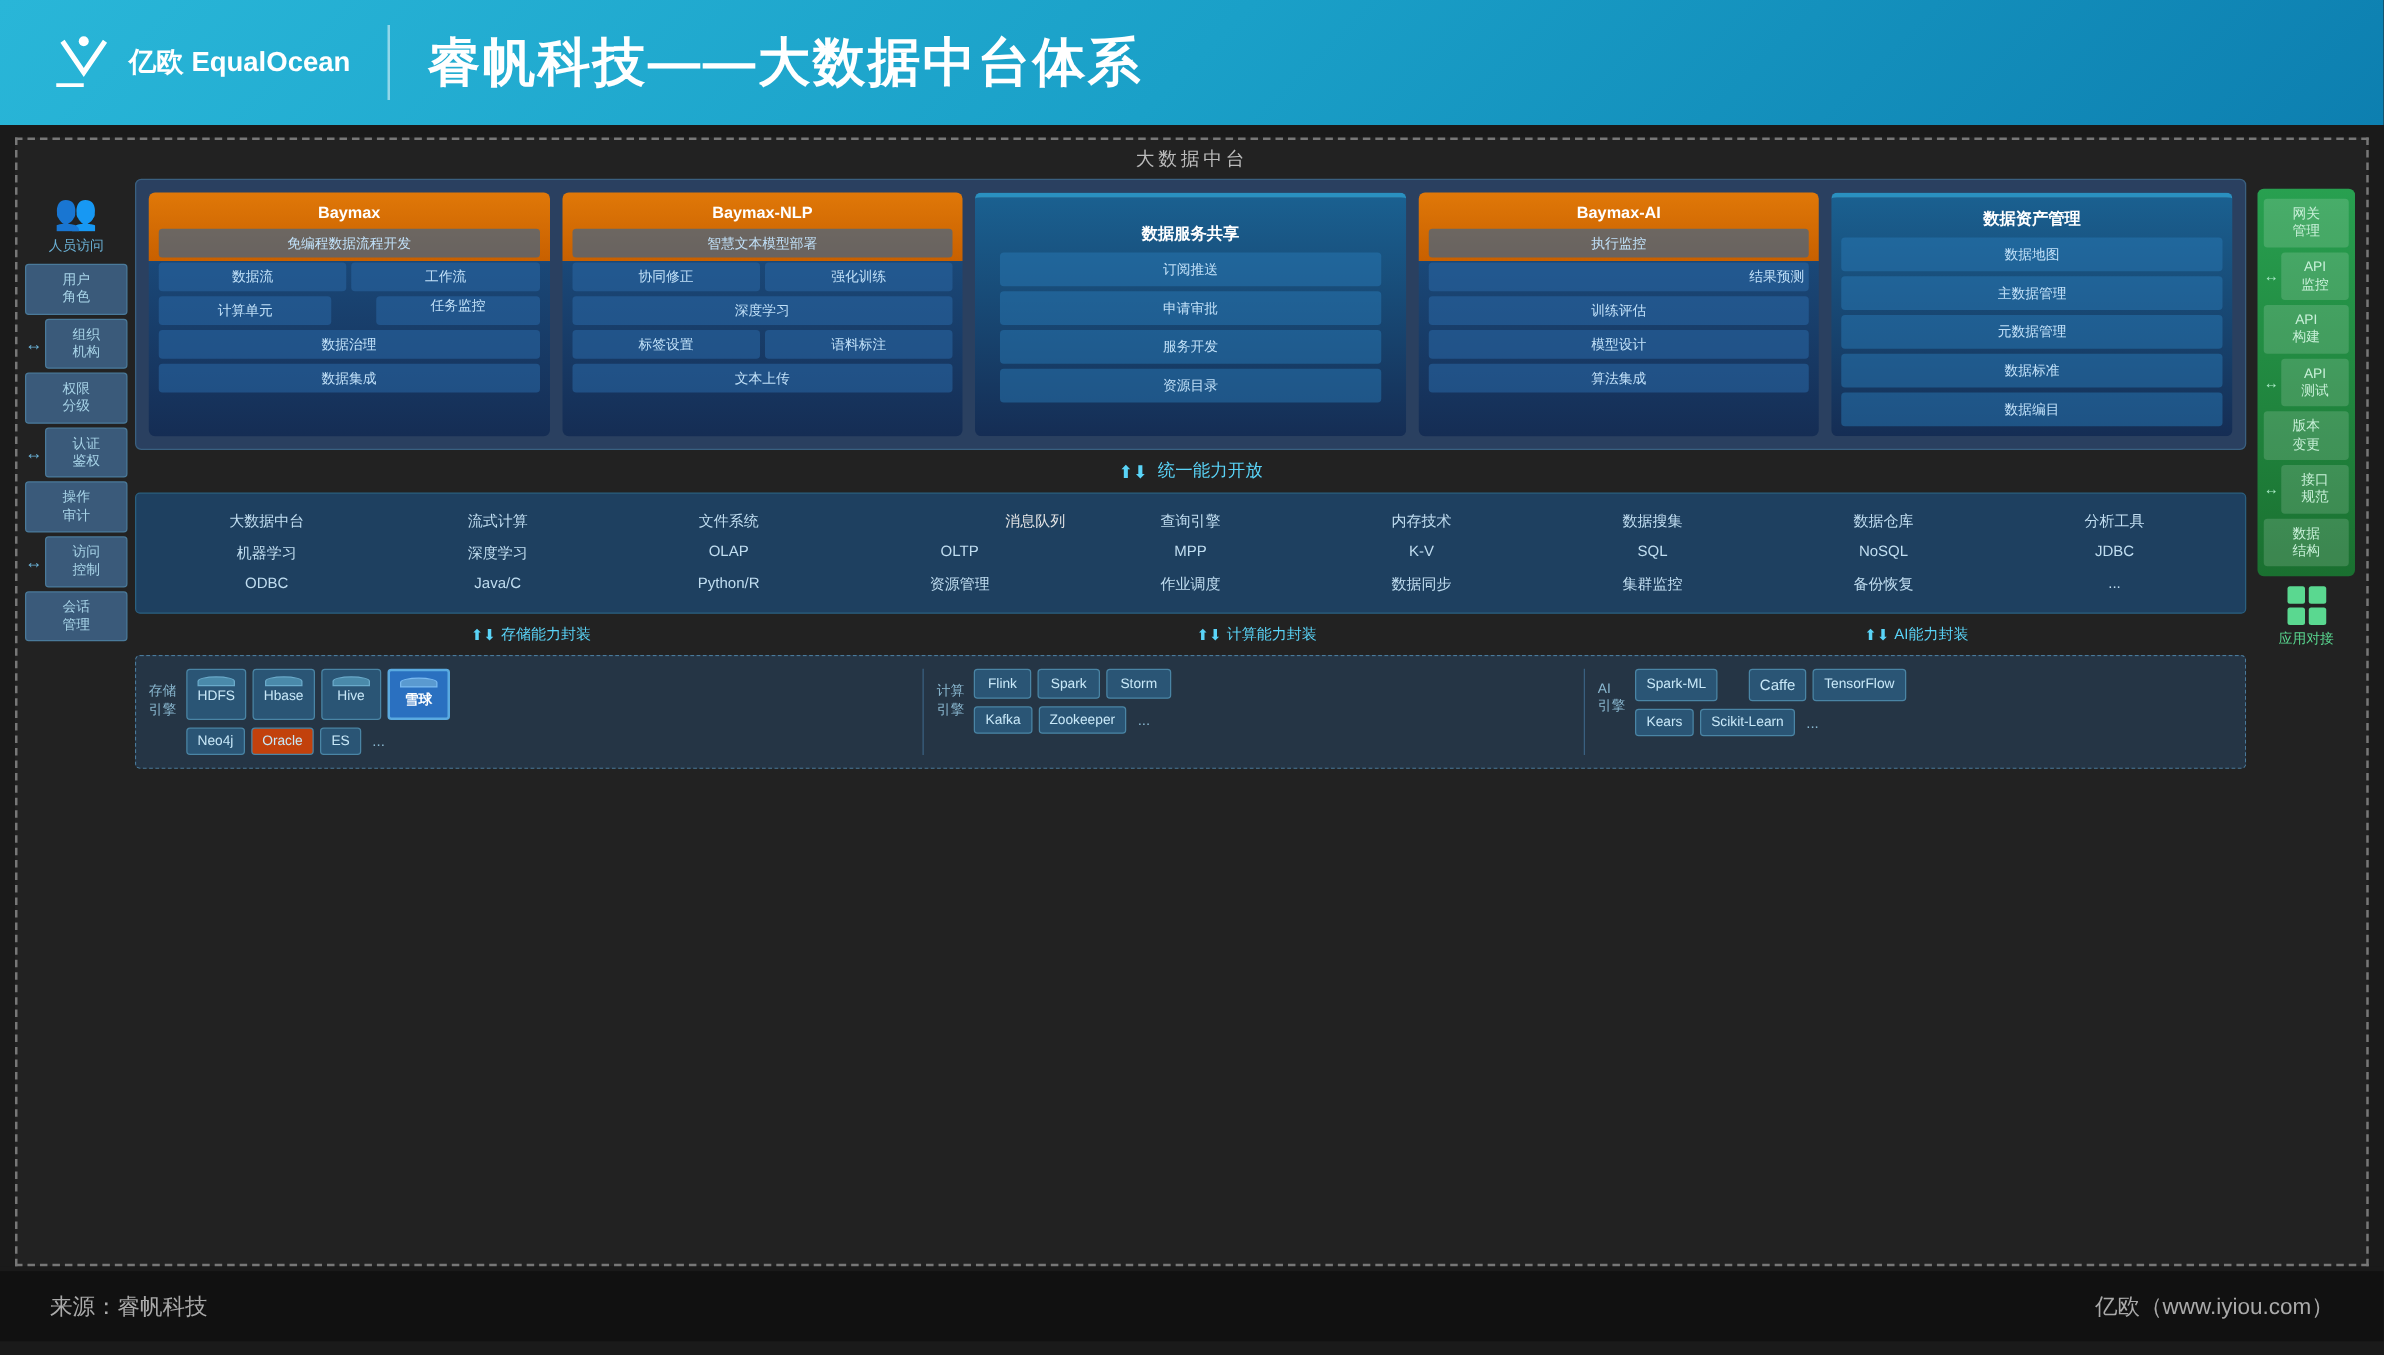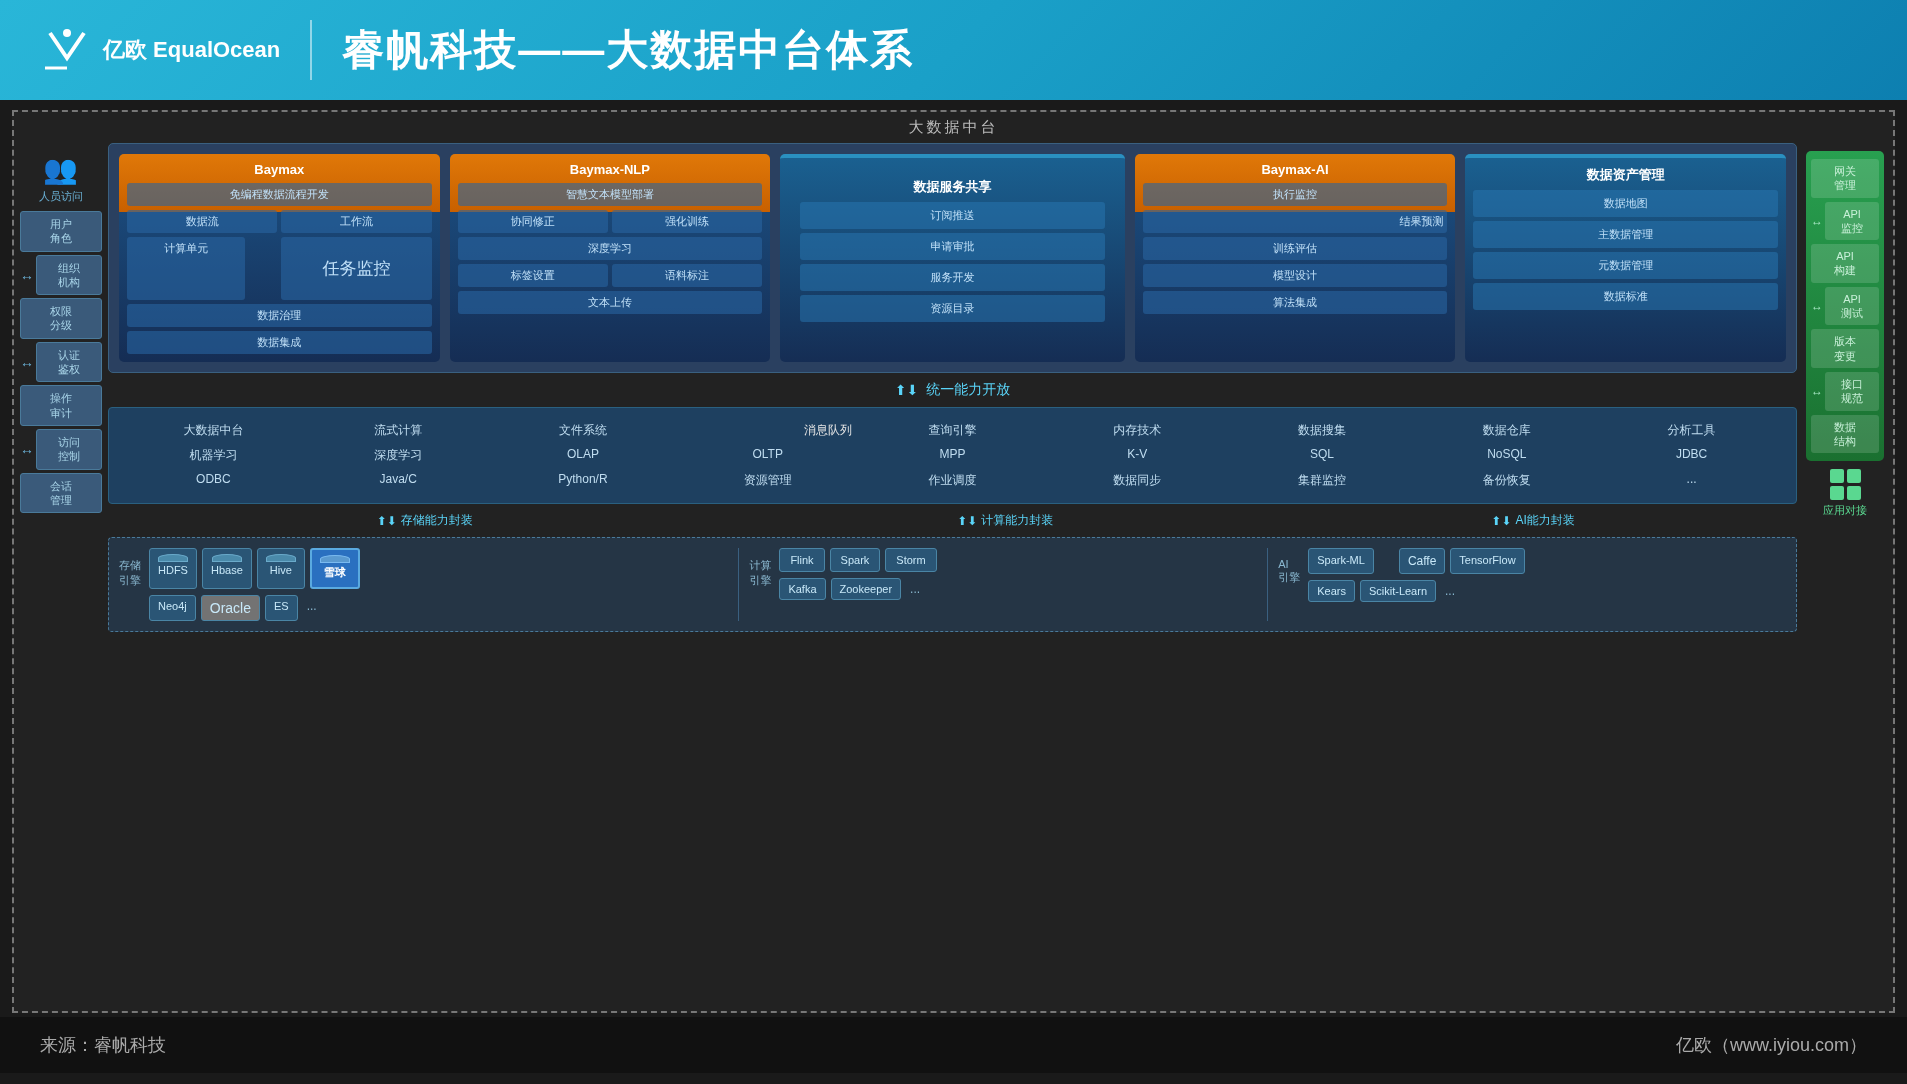--- a/index.html
+++ b/index.html
@@ -104,21 +104,21 @@
           <div style="flex:1; background:linear-gradient(180deg,#e07808 0%,#c86000 28%,#1a4878 28%,#152d54 100%); border-radius:5px; padding:8px;">
             <div style="color:white; font-size:13px; font-weight:bold; text-align:center; padding-bottom:6px;">Baymax</div>
             <div style="display:flex; flex-direction:column; gap:4px;">
               <div style="background:rgba(40,100,160,0.6); color:#c0e0f8; font-size:11px; text-align:center; padding:4px; border-radius:3px;">免编程数据流程开发</div>
               <div style="display:flex; gap:4px;">
                 <div style="flex:1; background:rgba(40,100,160,0.6); color:#c0e0f8; font-size:11px; text-align:center; padding:4px; border-radius:3px;">数据流</div>
                 <div style="flex:1; background:rgba(40,100,160,0.6); color:#c0e0f8; font-size:11px; text-align:center; padding:4px; border-radius:3px;">工作流</div>
               </div>
               <div style="display:flex; gap:4px;">
                 <div style="flex:1; background:rgba(40,100,160,0.6); color:#c0e0f8; font-size:11px; text-align:center; padding:4px; border-radius:3px;">计算单元</div>
-                <div style="flex:1; background:rgba(40,100,160,0.6); color:#c0e0f8; font-size:17px; text-align:center; padding:20px; border-radius:3px;margin-left:32px;">任务监控</div>
+                <div style="flex:1; background:rgba(40,100,160,0.6); color:#c0e0f8; font-size:11px; text-align:center; padding:0; border-radius:3px;margin-left:32px;">任务监控</div>
               </div>
               <div style="background:rgba(40,100,160,0.6); color:#c0e0f8; font-size:11px; text-align:center; padding:4px; border-radius:3px;">数据治理</div>
               <div style="background:rgba(40,100,160,0.6); color:#c0e0f8; font-size:11px; text-align:center; padding:4px; border-radius:3px;">数据集成</div>
             </div>
           </div>
 
           <div style="flex:1; background:linear-gradient(180deg,#e07808 0%,#c86000 28%,#1a4878 28%,#152d54 100%); border-radius:5px; padding:8px;">
             <div style="color:white; font-size:13px; font-weight:bold; text-align:center; padding-bottom:6px;">Baymax-NLP</div>
             <div style="display:flex; flex-direction:column; gap:4px;">
               <div style="background:rgba(40,100,160,0.6); color:#c0e0f8; font-size:11px; text-align:center; padding:4px; border-radius:3px;">智慧文本模型部署</div>
@@ -156,20 +156,21 @@
             </div>
           </div>
 
           <div style="flex:1; background:linear-gradient(180deg,#1a6090 0%,#152d54 100%); border-radius:5px; padding:8px; border-top:4px solid #2a90c0;">
             <div style="color:white; font-size:13px; font-weight:bold; text-align:center; padding-bottom:6px;">数据资产管理</div>
             <div style="display:flex; flex-direction:column; gap:4px;">
               <div style="background:rgba(40,120,180,0.5); color:#c0e0f8; font-size:11px; text-align:center; padding:6px; border-radius:3px;">数据地图</div>
               <div style="background:rgba(40,120,180,0.5); color:#c0e0f8; font-size:11px; text-align:center; padding:6px; border-radius:3px;">主数据管理</div>
               <div style="background:rgba(40,120,180,0.5); color:#c0e0f8; font-size:11px; text-align:center; padding:6px; border-radius:3px;">元数据管理</div>
               <div style="background:rgba(40,120,180,0.5); color:#c0e0f8; font-size:11px; text-align:center; padding:6px; border-radius:3px;">数据标准</div>
+              <div style="background:rgba(40,120,180,0.5); color:#c0e0f8; font-size:11px; text-align:center; padding:6px; border-radius:3px;">数据编目</div>
             </div>
           </div>
 
         </div>
 
         <div style="text-align:center; color:#5ad4f8; font-size:14px; display:flex; align-items:center; justify-content:center; gap:8px;">
           <span>⬆⬇</span>
           <span>统一能力开放</span>
         </div>
 
@@ -241,21 +242,21 @@
                   <div style="width:30px; height:8px; background:#4a8aaa; border-radius:50% 50% 0 0; border:1px solid #6aaaca;"></div>
                   <div style="font-size:11px; padding:2px 0;">Hive</div>
                 </div>
                 <div style="background:#2a70c0; border:2px solid #5aaae0; color:white; font-size:12px; padding:5px 8px; border-radius:3px; font-weight:bold; display:flex; flex-direction:column; align-items:center;">
                   <div style="width:30px; height:8px; background:#5a9ad0; border-radius:50% 50% 0 0; border:1px solid #7abaf0;"></div>
                   <div style="font-size:11px; padding:2px 0;">雪球</div>
                 </div>
               </div>
               <div style="display:flex; gap:5px;">
                 <div style="background:#2a5575; border:1px solid #4a85a5; color:#c8e8f8; font-size:11px; padding:4px 8px; border-radius:3px;">Neo4j</div>
-                <div style="background:#737373; border:1px solid #4a85a5; color:#c8e8f8; font-size:14px; padding:4px 8px; border-radius:3px;">Oracle</div>
+                <div style="background:#c2410c; border:1px solid #4a85a5; color:#c8e8f8; font-size:11px; padding:4px 8px; border-radius:3px;">Oracle</div>
                 <div style="background:#2a5575; border:1px solid #4a85a5; color:#c8e8f8; font-size:11px; padding:4px 8px; border-radius:3px;">ES</div>
                 <div style="color:#8ab8d0; font-size:12px; padding:4px;">...</div>
               </div>
             </div>
           </div>
 
           <div style="width:1px; background:#3a6080;"></div>
 
           <div style="flex:1; display:flex; gap:8px; align-items:flex-start;">
             <div style="color:#8ab8d0; font-size:11px; white-space:nowrap; display:flex; flex-direction:column; align-items:center; padding-top:10px;">计算<br>引擎</div>

